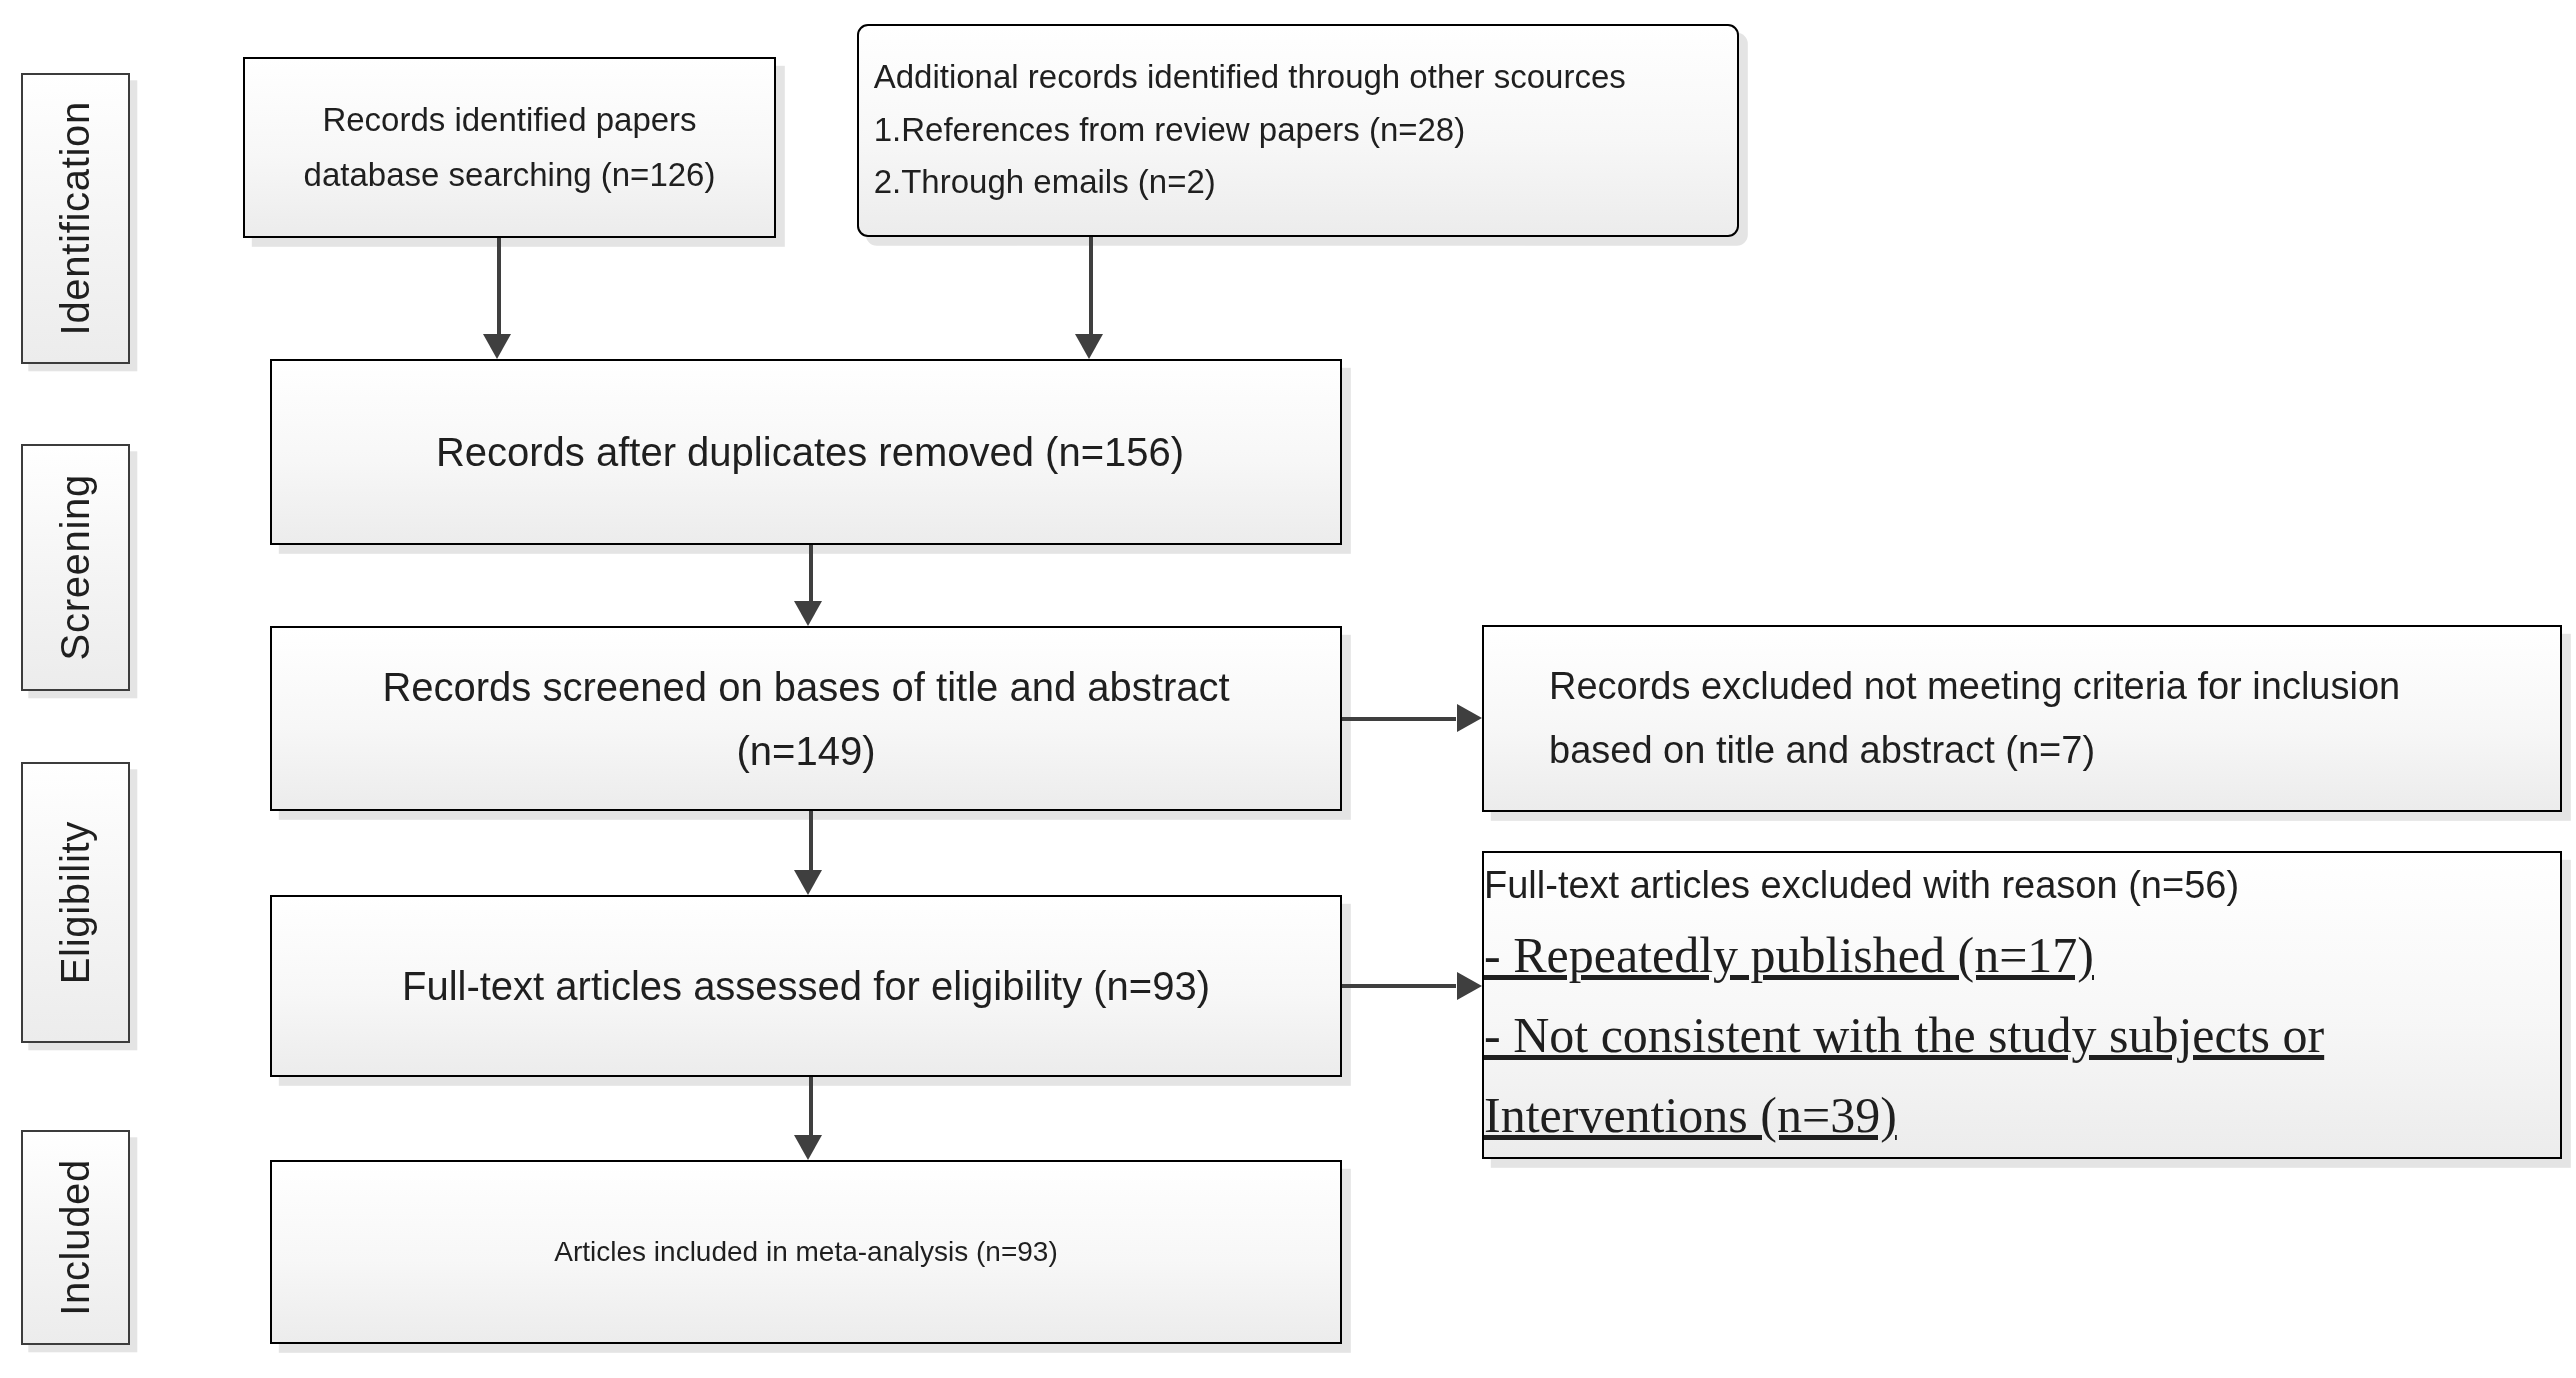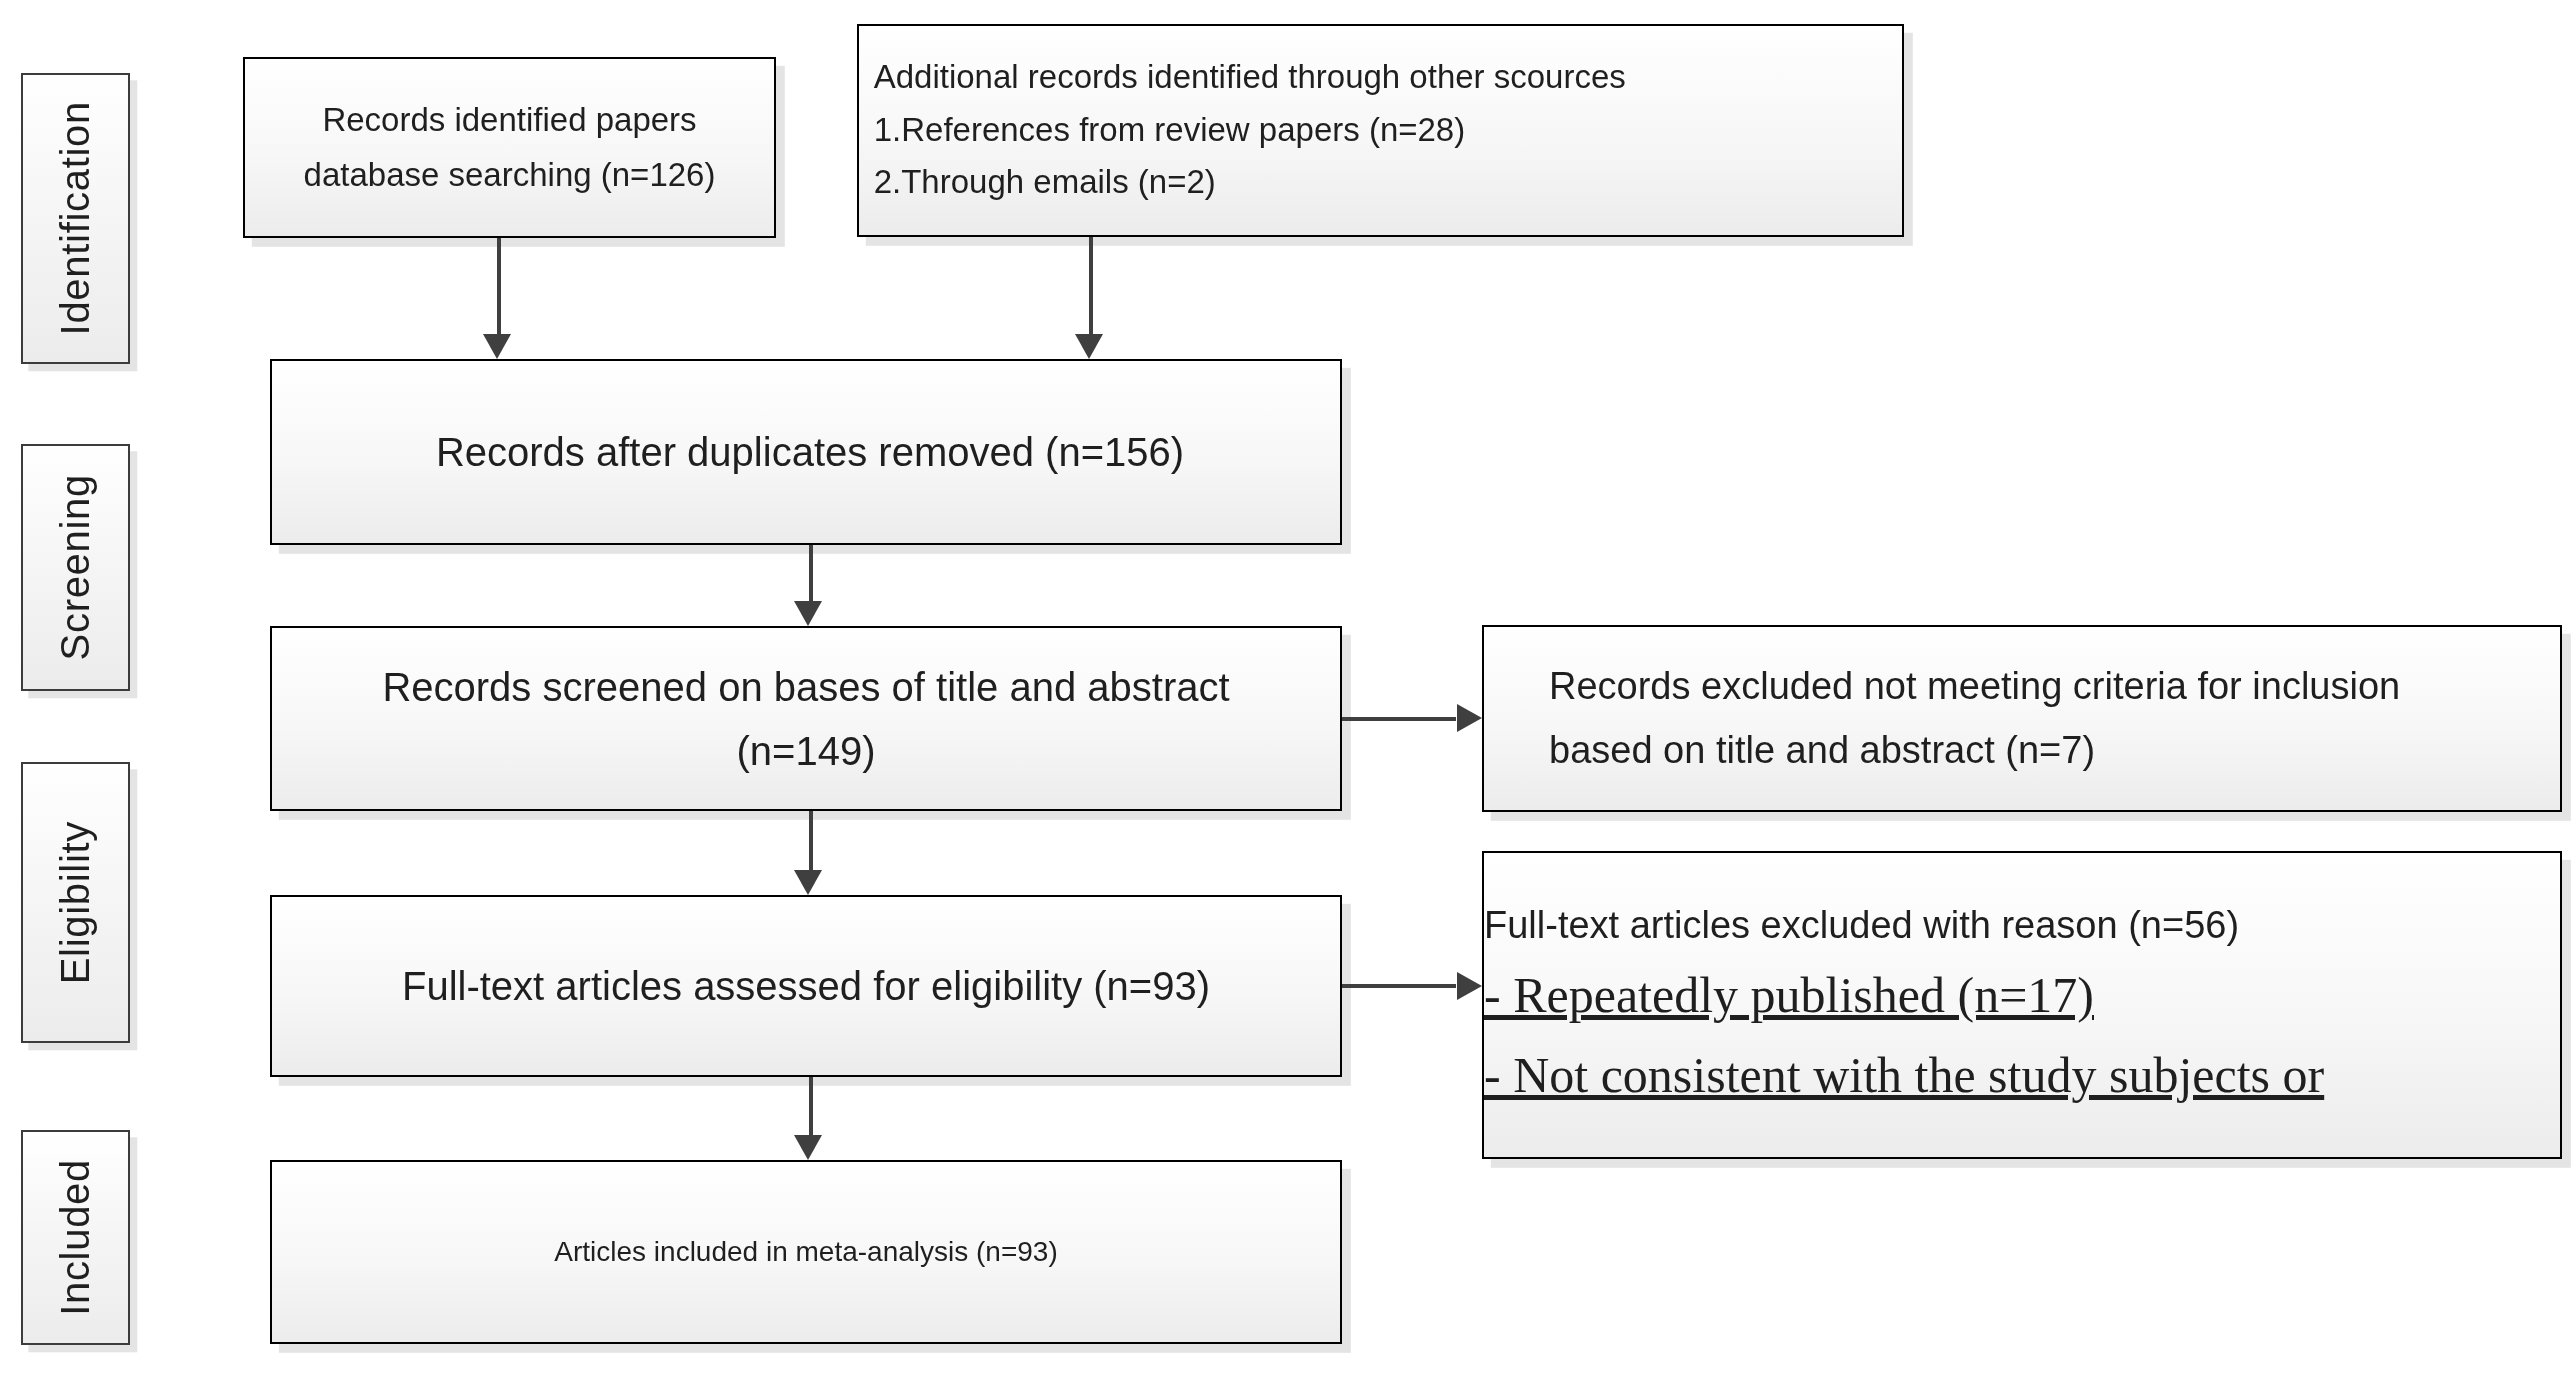--- a/index.html
+++ b/index.html
@@ -11,21 +11,21 @@
   .box{
     position:absolute;box-sizing:border-box;
     border:2.2px solid #000000;
     background:linear-gradient(180deg,#ffffff 0%,#f7f7f7 55%,#ececec 100%);
     box-shadow:8.8px 8.8px 0 #e4e4e4;
     display:flex;flex-direction:column;justify-content:center;
   }
   .box.center{align-items:center;text-align:center;}
   .line{white-space:nowrap;}
   #box-a{left:243px;top:57px;width:533px;height:181px;font-size:33px;line-height:1.65;}
-  #box-b{left:857px;top:23.5px;width:1047px;height:213px;font-size:33px;line-height:1.6;padding-left:14.7px;}
+  #box-b{left:857px;top:23.5px;width:882px;height:213px;font-size:33px;line-height:1.6;padding-left:14.7px;border-radius:11px;}
   #box-c{left:270px;top:359px;width:1072px;height:186px;font-size:40px;padding-left:8px;}
   #box-d{left:270px;top:626px;width:1072px;height:185px;font-size:40px;line-height:1.6;}
   #box-e{left:1482px;top:625px;width:1080px;height:187px;font-size:38px;line-height:1.68;padding-left:65px;}
   #box-f{left:270px;top:895px;width:1072px;height:182px;font-size:40px;}
   #box-g{left:1482px;top:851px;width:1080px;height:308px;font-size:38px;line-height:1.6;justify-content:center;}
   #box-h{left:270px;top:1160px;width:1072px;height:184px;font-size:28px;}
   .serif{font-family:"Liberation Serif","DejaVu Serif",serif;font-size:50px;text-decoration:underline;}
   
   .stage{
     position:absolute;box-sizing:border-box;
@@ -95,20 +95,21 @@
   </div>
 
   <div class="box" id="box-e">
     <div class="line">Records excluded not meeting criteria for inclusion</div>
     <div class="line">based on title and abstract (n=7)</div>
   </div>
   <div class="box" id="box-g">
     <div class="line">Full-text articles excluded with reason (n=56)</div>
     <div class="line serif">- Repeatedly published (n=17)</div>
     <div class="line serif">- Not consistent with the study subjects or</div>
+    <div class="line serif">Interventions (n=39)</div>
   </div>
 
   <div class="vline" style="left:497px;top:238px;height:96px;"></div>
   <div class="vhead" style="left:483px;top:334px;"></div>
 
   <div class="vline" style="left:1089px;top:237px;height:98px;"></div>
   <div class="vhead" style="left:1075px;top:334px;"></div>
 
   <div class="vline" style="left:809px;top:545px;height:56px;"></div>
   <div class="vhead" style="left:794px;top:601px;"></div>

